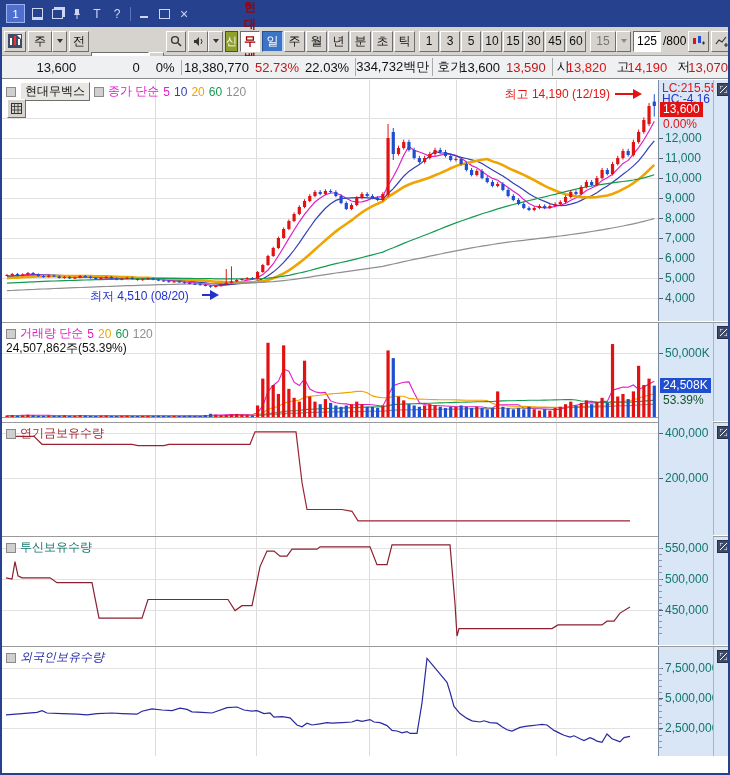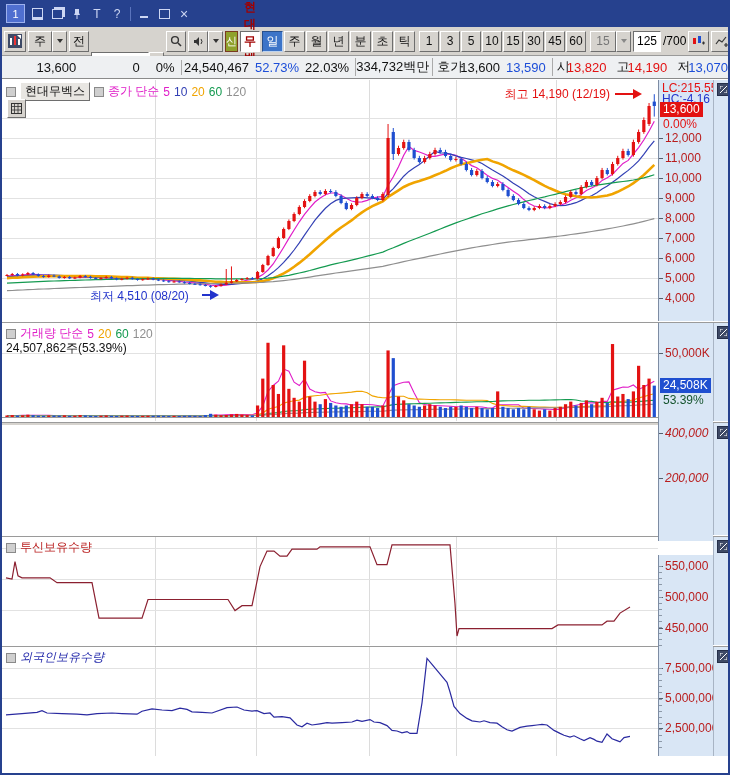--- a/index.html
+++ b/index.html
@@ -29,29 +29,29 @@
   .drop{width:15px;height:21px;}
   .arrow-dn{width:0;height:0;border-left:3px solid transparent;border-right:3px solid transparent;border-top:4px solid #333;}
   .newbadge{width:17px;height:19px;background:#8fa12c;border:1px solid #7a3b20;color:#fff;font-size:11px;
             display:flex;align-items:center;justify-content:center;}
   .stockname{color:#a00000;font-weight:bold;width:72px;}
   
   .quotebar{position:absolute;left:0;top:56px;width:100%;height:23px;background:#eef0f2;border-bottom:1px solid #8a8a8a;
             display:flex;align-items:center;font-size:13px;color:#111;box-sizing:border-box;}
   .q{white-space:nowrap;text-align:right;padding-right:6px;box-sizing:border-box;}
   .q.lab{text-align:left;padding-left:4px;padding-right:0;}
-  .q.bl{color:#1d4ed8;} .q.rd{color:#e31212;}
+  .q.bl{color:#b91c1c;} .q.rd{color:#e31212;}
   .q.brd{border-left:1px solid #aaa;}
   
   .chart{position:absolute;left:0;top:79px;width:730px;height:696px;background:#fff;}
   .panel{position:absolute;left:0;width:656px;background:#fff;overflow:hidden;}
   .axis{position:absolute;left:656px;width:55px;background:#d9e6f5;border-left:1px solid #7d8ca3;box-sizing:border-box;overflow:hidden;}
   .scrollcol{position:absolute;left:711px;width:19px;background:#d9e6f5;border-left:1px solid #a8b4c4;box-sizing:border-box;}
   .psep{position:absolute;left:0;width:730px;height:2px;background:#d6d3ce;border-top:1px solid #9a9a9a;}
-  .tick{position:absolute;color:#b91c1c;font-size:12px;white-space:nowrap;}
+  .tick{position:absolute;color:#0f766e;font-size:12px;white-space:nowrap;}
   .tickmark{position:absolute;left:0;width:4px;height:1px;background:#55606e;}
   .minormark{position:absolute;left:0;width:3px;height:1px;background:#8d99a8;}
   .curbox{position:absolute;left:1px;color:#fff;font-size:12px;padding:0 3px 1px 3px;}
   .legend{position:absolute;left:4px;top:2px;display:flex;align-items:center;gap:4px;font-size:12px;white-space:nowrap;z-index:5;}
   .lgsq{width:8px;height:8px;border:1px solid #8a8a8a;background:#cfcfcf;display:inline-block;}
   .namebtn{border:1px solid;border-color:#fff #6e6e6e #6e6e6e #fff;background:#e8e6e2;padding:0 4px;height:17px;
            display:inline-flex;align-items:center;color:#111;}
   .gridbtn{position:absolute;left:5px;top:19px;width:17px;height:17px;background:#d6d3ce;border:1px solid;
            border-color:#fff #6e6e6e #6e6e6e #fff;display:flex;align-items:center;justify-content:center;z-index:5;}
   .panelbtn{position:absolute;left:715px;width:11px;height:11px;background:#3e4a66;border:1px solid #26304a;
@@ -152,42 +152,42 @@
         <div class="btn" style="width: 20px;">45</div>
         <div class="btn" style="width: 20px;">60</div>
       </div>
     <div style="display:flex;margin-left:2px;">
       <div class="btn dim" style="width:26px;">15</div>
       <div class="btn drop dim">
           <div class="arrow-dn" style="border-top-color:#888;"></div>
         </div>
     </div>
     <div class="fld" style="width:30px;justify-content:flex-end;">125</div>
-    <div>/700</div>
+    <div>/800</div>
     <div class="btn" style="width:23px;">
       <svg width="13" height="13" viewBox="0 0 13 13">
           <rect x="1" y="3" width="3" height="6" fill="#e31212"></rect>
           <rect x="6" y="1" width="3" height="7" fill="#1f4fd0"></rect>
           <path d="M10 8h3M11.5 6.5v3" stroke="#333" stroke-width="1.2"></path>
         </svg>
     </div>
     <div class="btn" style="width:23px;">
       <svg width="13" height="13" viewBox="0 0 13 13">
           <path d="M1 9l3-4 3 2 4-5" stroke="#333" fill="none" stroke-width="1.2"></path>
           <path d="M9 10h4M11 8v4" stroke="#333" stroke-width="1.2"></path>
         </svg>
     </div>
 
   </div>
 
   <div class="quotebar">
     <div class="q" style="width:104px;">13,600</div>
     <div class="q" style="width:82px;">0</div>
     <div class="q" style="width:44px;">0%</div>
-    <div class="q brd" style="width:96px;">24,540,467</div>
+    <div class="q brd" style="width:96px;">18,380,770</div>
     <div class="q bl" style="width:56px;">52.73%</div>
     <div class="q" style="width:52px;">22.03%</div>
     <div class="q brd" style="width:82px;padding-right:3px;">334,732백만</div>
     <div class="q lab brd" style="width:28px;">호가</div>
     <div class="q" style="width:52px;">13,600</div>
     <div class="q bl" style="width:50px;">13,590</div>
     <div class="q lab brd" style="width:15px;">시</div>
     <div class="q rd" style="width:50px;">13,820</div>
     <div class="q lab" style="width:15px;">고</div>
     <div class="q rd" style="width:50px;">14,190</div>
@@ -681,21 +681,37 @@
         <div class="tick" style="left: 6px; top: 23px;">50,000K</div>
         <div class="curbox" style="top: 55px; background: rgb(31, 79, 208);">24,508K</div>
         <div class="tick" style="left: 4px; top: 70px; color: #14532d;">53.39%</div>
       </div>
       <div class="scrollcol" style="top: 244px; height: 98px;"></div>
       <div class="panelbtn" style="top: 247px;">
         <svg width="7" height="7" viewBox="0 0 7 7">
           <path d="M0 7L7 0M0 0h3M0 0v3M7 7h-3M7 7v-3" stroke="#fff" stroke-width="1"></path>
         </svg>
       </div>
-      <div class="axis" style="top: 344px; height: 118px; font-style: italic;">
+      <div class="panel" style="top: 344px; height: 112px;">
+        <svg width="656" height="112">
+          <line x1="153.5" y1="0" x2="153.5" y2="112" stroke="#dcdcdc"></line>
+          <line x1="254.5" y1="0" x2="254.5" y2="112" stroke="#dcdcdc"></line>
+          <line x1="367.5" y1="0" x2="367.5" y2="112" stroke="#dcdcdc"></line>
+          <line x1="454.5" y1="0" x2="454.5" y2="112" stroke="#dcdcdc"></line>
+          <line x1="554.5" y1="0" x2="554.5" y2="112" stroke="#dcdcdc"></line>
+          <line x1="0" y1="10.5" x2="656" y2="10.5" stroke="#e2e2e2"></line>
+          <line x1="0" y1="55.5" x2="656" y2="55.5" stroke="#e2e2e2"></line>
+          <polyline points="4,13.4 32,13.4 40,21.3 130,21.3 136,22.6 162,22.6 167,21.3 248,21.3 253,8.9 294,8.9 300,59.5 305,86.5 340,86.5 350,88.3 356,97.8 628,97.8" fill="none" stroke="#9a2332" stroke-width="1.2"></polyline>
+        </svg>
+        <div class="legend" style="color: rgb(154, 35, 50);">
+          <span class="lgsq"></span>
+          <span>연기금보유수량</span>
+        </div>
+      </div>
+      <div class="axis" style="top: 344px; height: 118px;">
         <div class="tickmark" style="top: 10px;"></div>
         <div class="tick" style="left: 6px; top: 3px;">400,000</div>
         <div class="tickmark" style="top: 55px;"></div>
         <div class="tick" style="left: 6px; top: 48px;">200,000</div>
       </div>
       <div class="scrollcol" style="top: 344px; height: 112px;"></div>
       <div class="panelbtn" style="top: 347px;">
         <svg width="7" height="7" viewBox="0 0 7 7">
           <path d="M0 7L7 0M0 0h3M0 0v3M7 7h-3M7 7v-3" stroke="#fff" stroke-width="1"></path>
         </svg>
@@ -705,26 +721,26 @@
           <line x1="153.5" y1="0" x2="153.5" y2="108" stroke="#dcdcdc"></line>
           <line x1="254.5" y1="0" x2="254.5" y2="108" stroke="#dcdcdc"></line>
           <line x1="367.5" y1="0" x2="367.5" y2="108" stroke="#dcdcdc"></line>
           <line x1="454.5" y1="0" x2="454.5" y2="108" stroke="#dcdcdc"></line>
           <line x1="554.5" y1="0" x2="554.5" y2="108" stroke="#dcdcdc"></line>
           <line x1="0" y1="11.5" x2="656" y2="11.5" stroke="#e2e2e2"></line>
           <line x1="0" y1="42.5" x2="656" y2="42.5" stroke="#e2e2e2"></line>
           <line x1="0" y1="73.5" x2="656" y2="73.5" stroke="#e2e2e2"></line>
           <polyline points="4,40.8 10,42.0 13,24.6 16,38.9 20,40.8 48,40.8 55,45.7 90,45.7 97,81.1 140,81.1 146,62.5 226,62.5 233,73.6 240,68.7 250,68.7 258,29.6 265,14.1 272,14.1 278,19.1 285,19.1 290,12.2 315,12.2 318,9.8 368,9.8 375,27.7 385,27.7 390,7.9 448,7.9 453,66.8 455,99.0 457,91.6 550,91.6 556,87.9 600,87.9 605,84.2 612,84.2 618,76.1 628,69.9" fill="none" stroke="#8b2030" stroke-width="1.2"></polyline>
         </svg>
-        <div class="legend" style="color: #b91c1c;">
+        <div class="legend" style="color: #0f766e;">
           <span class="lgsq"></span>
           <span>투신보유수량</span>
         </div>
       </div>
-      <div class="axis" style="top: 476px; height: 108px;">
+      <div class="axis" style="top: 458px; height: 108px;">
         <div class="tickmark" style="top: 11px;"></div>
         <div class="tick" style="left: 6px; top: 4px;">550,000</div>
         <div class="tickmark" style="top: 42px;"></div>
         <div class="tick" style="left: 6px; top: 35px;">500,000</div>
         <div class="tickmark" style="top: 73px;"></div>
         <div class="tick" style="left: 6px; top: 66px;">450,000</div>
         <div class="minormark" style="top: 11px;"></div>
         <div class="minormark" style="top: 17px;"></div>
         <div class="minormark" style="top: 23px;"></div>
         <div class="minormark" style="top: 29px;"></div>

